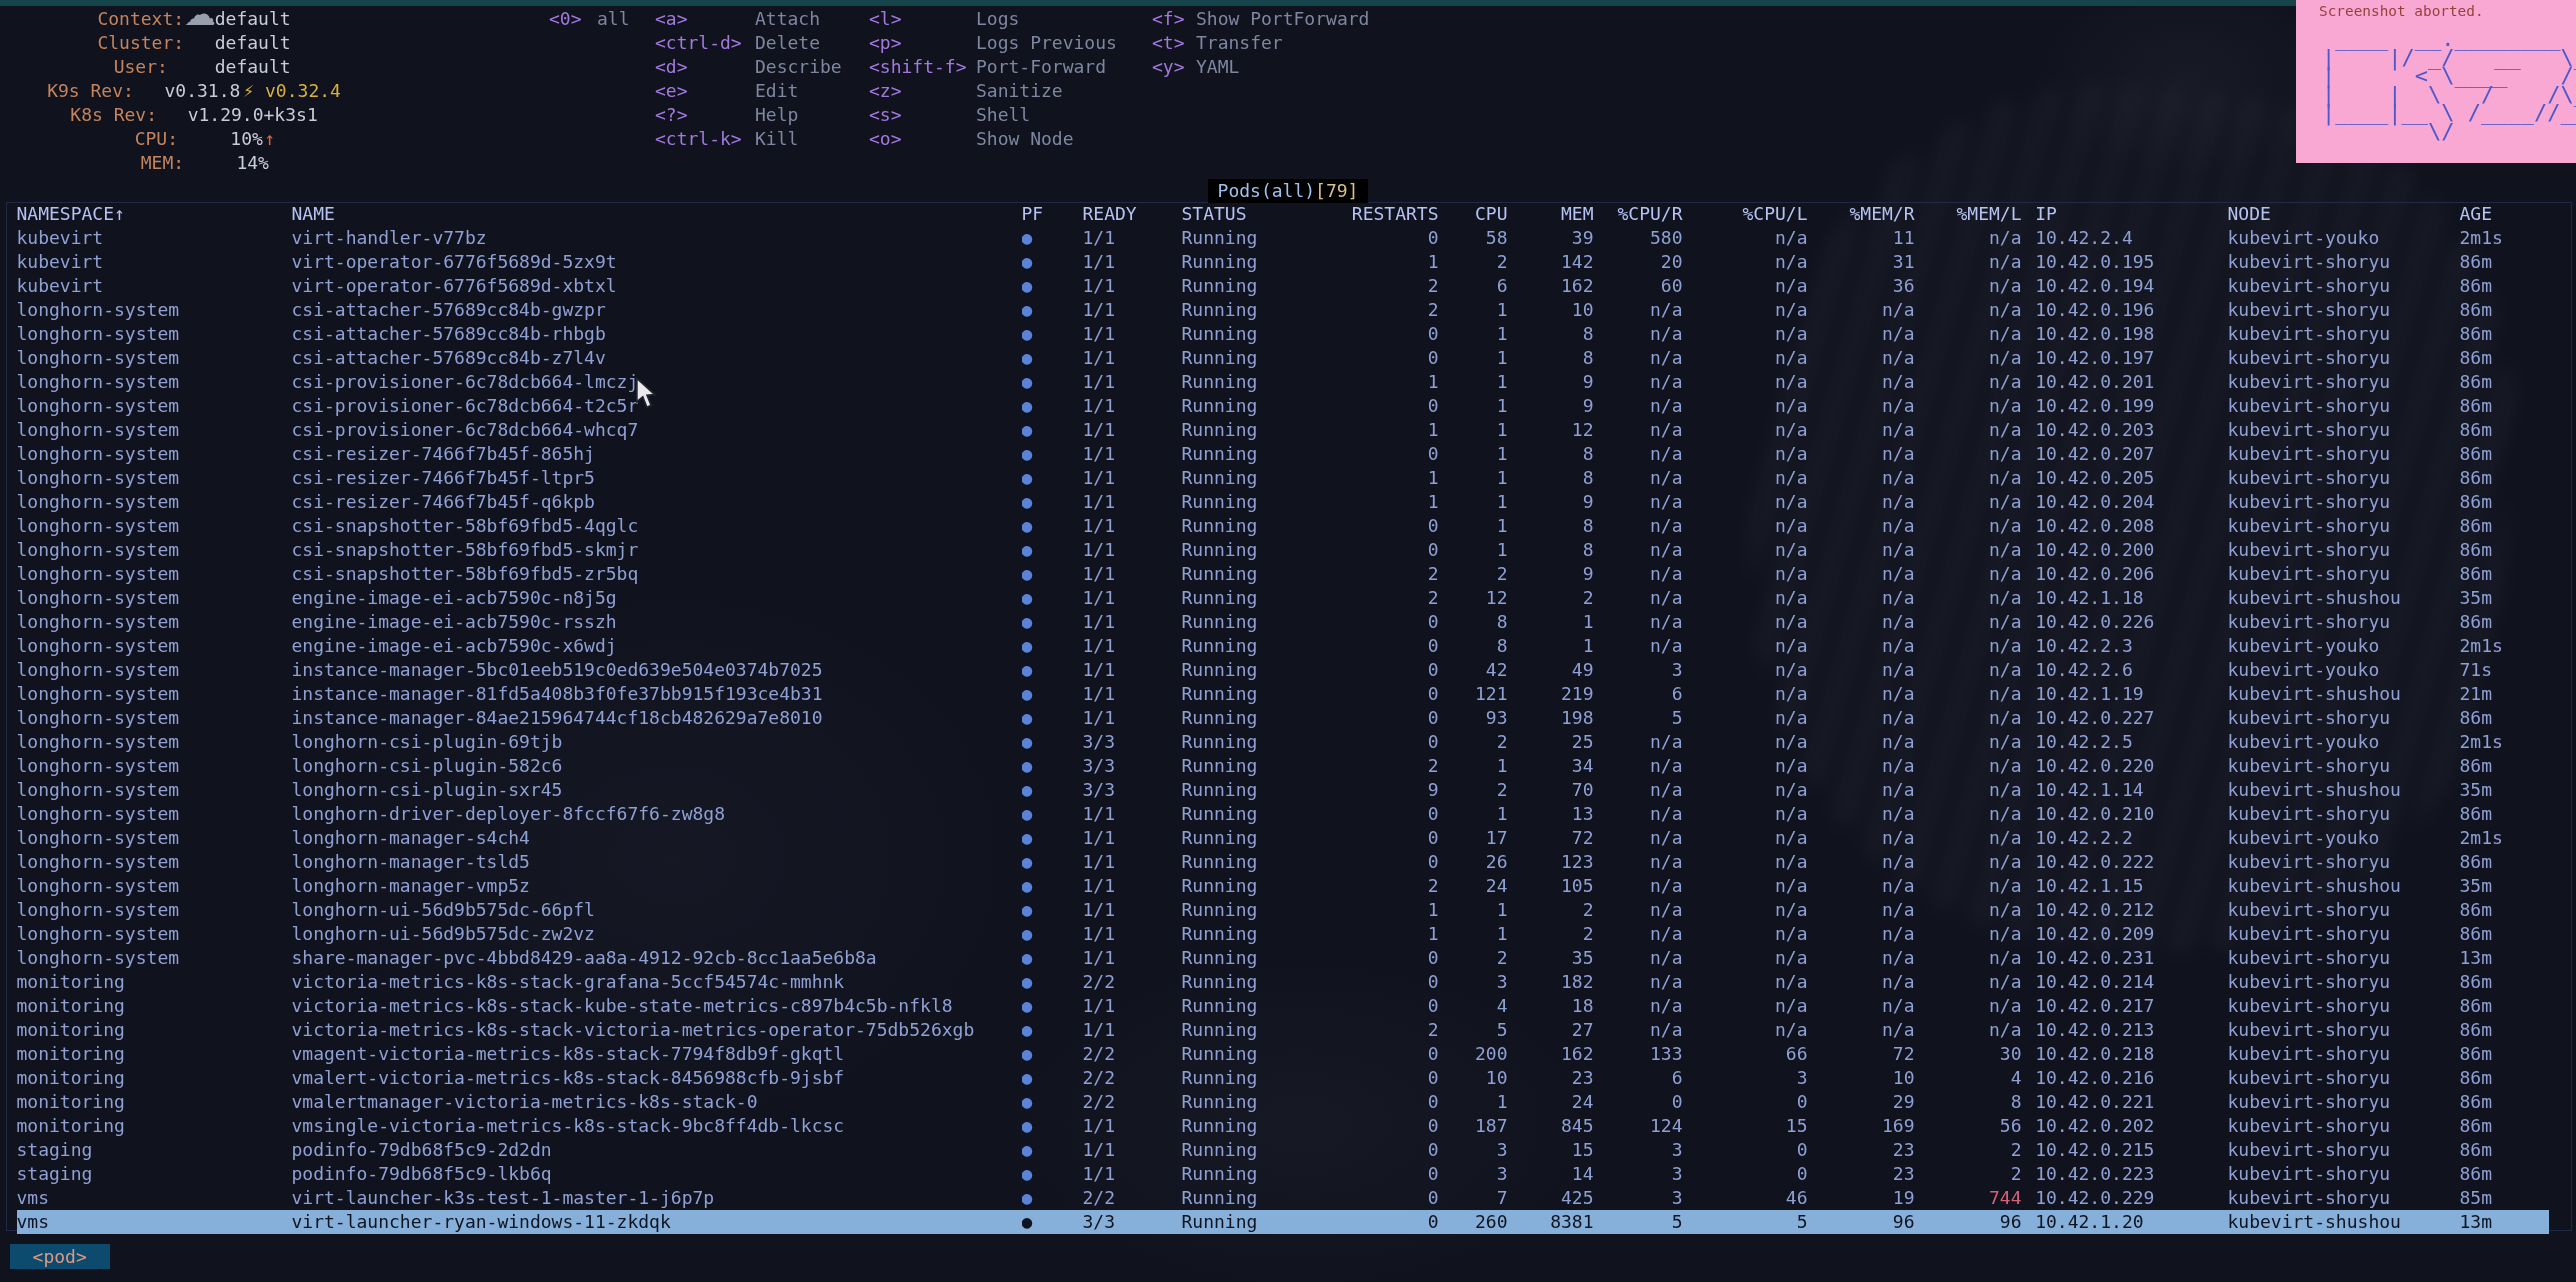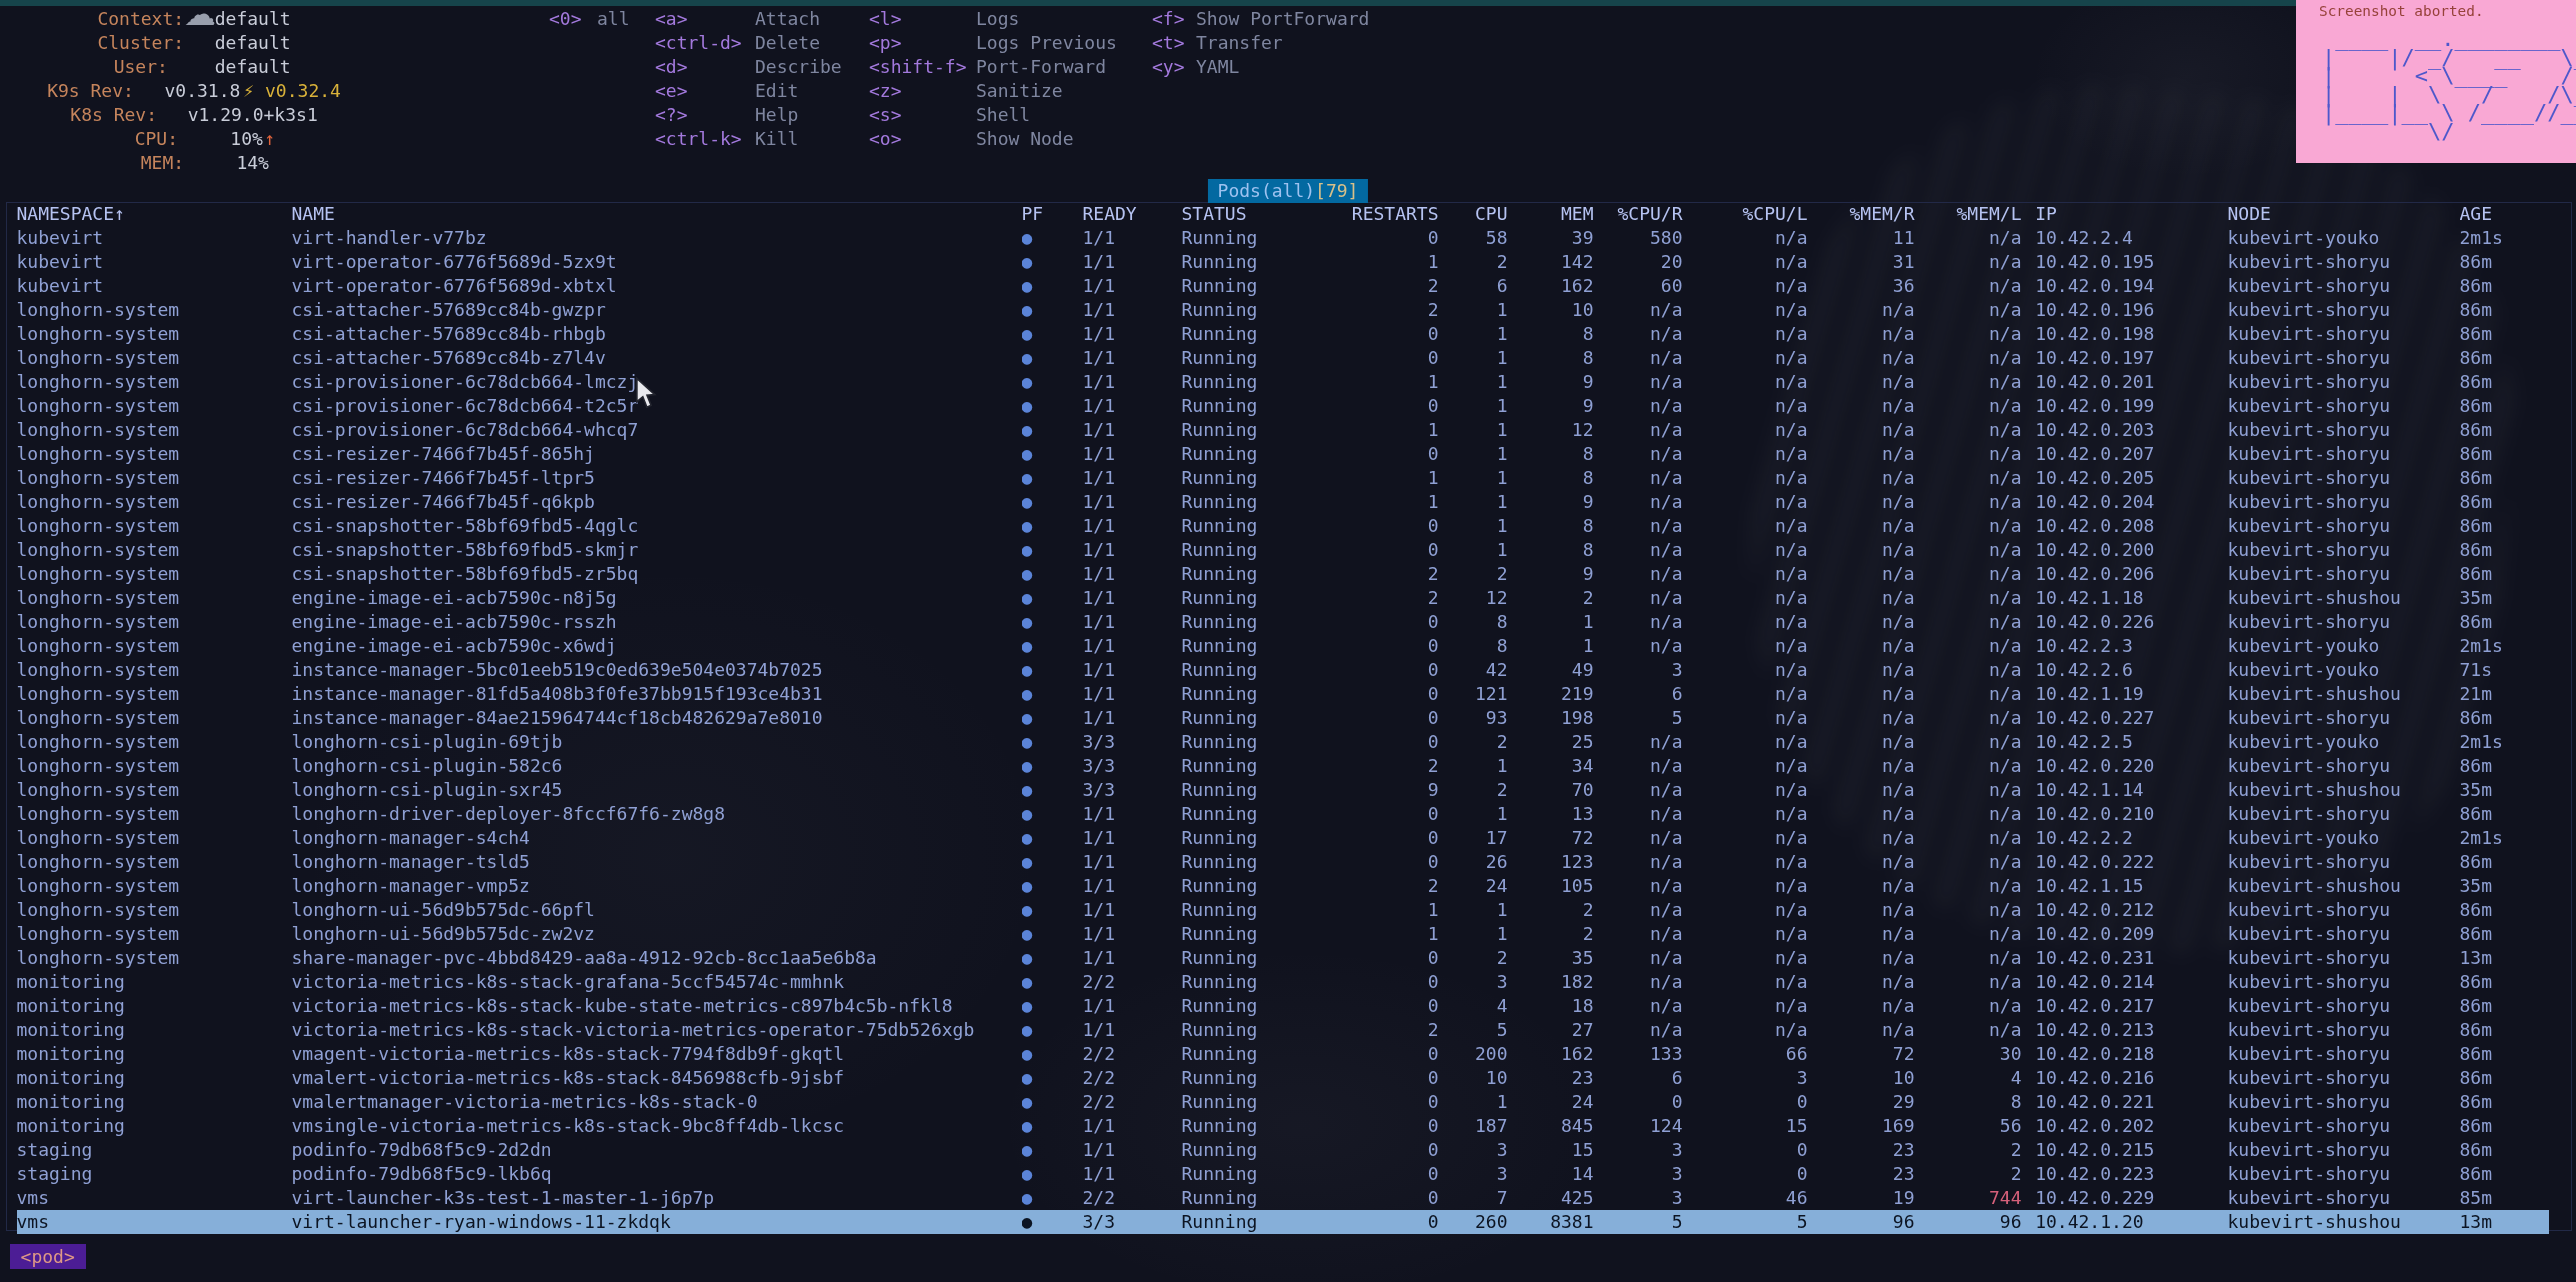--- a/index.html
+++ b/index.html
@@ -46,41 +46,41 @@
 
   
   .right-panel{position:absolute;top:0;left:2296px;width:280px;height:163px;background:#f9a8d4;z-index:4;}
   .screenshot-status{color:#96423a;font-size:14.4px;line-height:16.5px;padding:2.7px 0 0 23px;white-space:pre;}
   .logo{color:#4d58cb;font-size:22px;line-height:18.5px;margin:11px 0 0 26px;white-space:pre;}
 
   
   .table-border{position:absolute;left:5.5px;top:202px;width:2564px;height:1027px;
     border:0.7px solid #222947;z-index:1;}
   .table-title{position:absolute;top:179px;left:50%;transform:translateX(-50%);
-    height:24px;line-height:24px;background:#0369a1;padding:0 9.6px;z-index:3;white-space:pre;}
+    height:24px;line-height:24px;background:#000000;padding:0 9.6px;z-index:3;white-space:pre;}
   .title-res{color:#9ec2f0;}
   .title-count{color:#d9c089;}
 
   
   .pod-table{position:absolute;left:16.5px;top:202px;z-index:2;}
   .trow{display:grid;
     grid-template-columns:275px 730px 61px 99px 161px 96px 69px 86px 89px 125px 107px 107px 206px 232px 89px;
     height:24px;line-height:24px;white-space:pre;}
   .trow span{overflow:hidden;}
   .trow span:nth-child(n+6):nth-child(-n+12){text-align:right;}
   .trow span:nth-child(13){padding-left:13.7px;}
   .thead span{color:#b6c3f2;}
   .pfdot{color:#5b84d8;}
   .alert{color:#d4607a;}
   .trow.selected{background:#86afd9;}
   .trow.selected span,.trow.selected span.pfdot,.trow.selected span.alert{color:#0c1422;}
 
   
   .crumbs{position:absolute;left:9.6px;top:1244px;z-index:3;}
-  .crumb{display:inline-block;background:#4c1d95;color:#de9886;padding:0 11px;height:25px;line-height:25px;}
+  .crumb{display:inline-block;background:#0c4a6e;color:#de9886;padding:0 23px;height:25px;line-height:25px;}
 
   .cursor{position:absolute;left:634px;top:377px;z-index:10;}
 </style>
 </head>
 <body>
 
 <div class="bg-art bg-stripes"></div>
 <div class="bg-art bg-head"></div>
 <div class="bg-art bg-arm"></div>
 <div class="bg-art bg-hands"></div>

